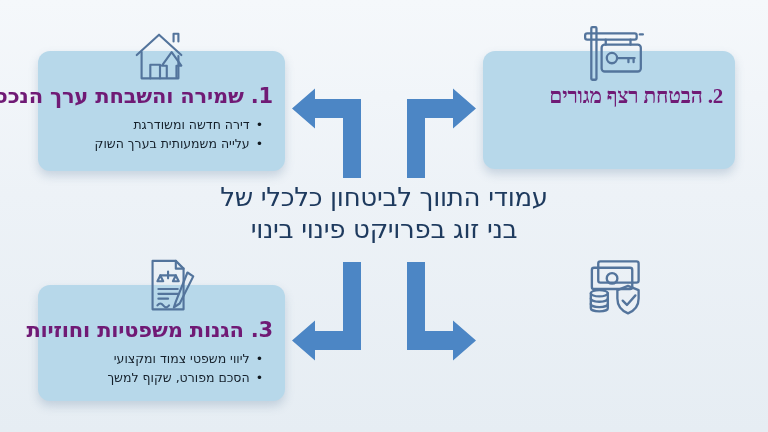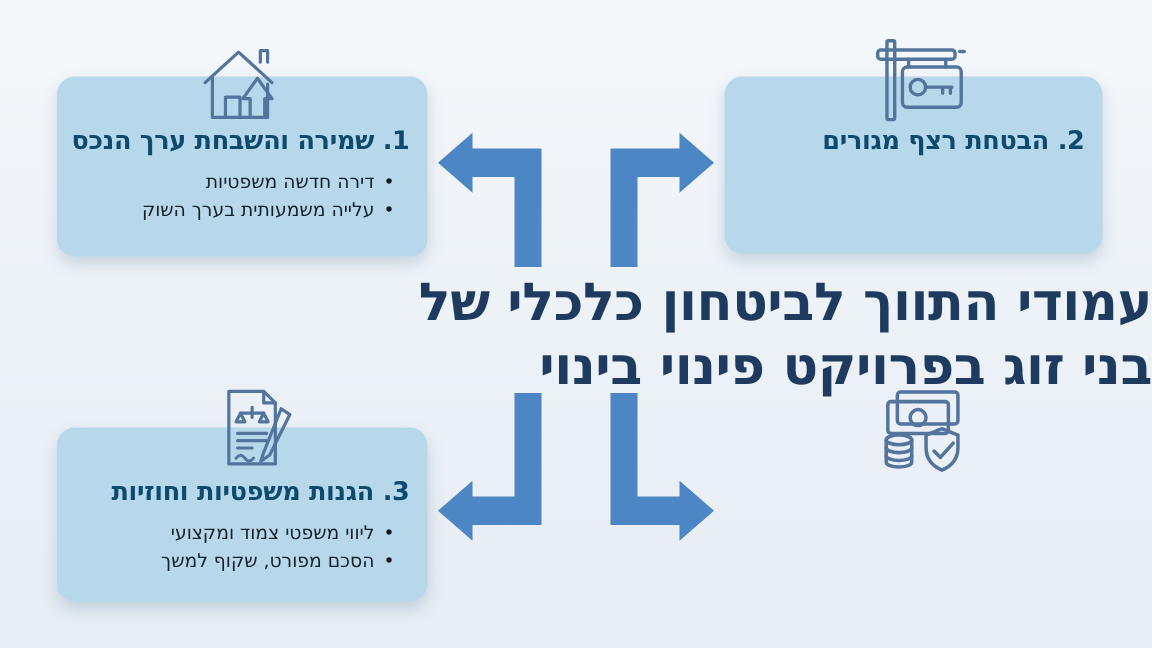--- a/index.html
+++ b/index.html
@@ -10,36 +10,36 @@
   html,body{width:768px;height:432px;overflow:hidden;}
   body{font-family:"DejaVu Sans","Liberation Sans",sans-serif;}
   .canvas{
     position:relative;width:768px;height:432px;
     background:linear-gradient(180deg,var(--bg_top) 0%,#edf2f7 45%,var(--bg_bottom) 100%);
   }
   .arrows{position:absolute;left:0;top:0;z-index:1;pointer-events:none;}
   .arrows polygon{fill:var(--arrow);}
   .main-title{
     position:absolute;left:0;right:0;top:181px;z-index:3;
-    text-align:right;direction:rtl;color:var(--navy);
-    font-size:35px;font-weight:bold;line-height:1.24;letter-spacing:-0.3px;
+    text-align:center;direction:rtl;color:var(--navy);
+    font-size:26px;font-weight:normal;line-height:1.24;letter-spacing:-0.3px;
   }
   .card{
     position:absolute;z-index:2;direction:rtl;text-align:right;
     background:var(--card);border-radius:12px;
     box-shadow:0 5px 10px rgba(110,140,170,.30);
     padding:33px 12px 8px 10px;color:var(--ink);
   }
   .card-1{left:38px;top:51px;width:247px;height:120px;}
-  .card-2{left:483px;top:51px;width:252px;height:118px;}
+  .card-2{left:483px;top:51px;width:252px;height:118px;font-family:Liberation Serif, serif;}
   .card-3{left:38px;top:285px;width:247px;height:116px;}
   .card-4{left:483px;top:287px;width:252px;height:116px;}
   .card h2{
-    font-size:17px;font-weight:bold;letter-spacing:-0.2px;
-    white-space:nowrap;margin-bottom:7px;color:#0c4a6e;
+    font-size:21px;font-weight:bold;letter-spacing:-0.2px;
+    white-space:nowrap;margin-bottom:7px;color:#701a75;
   }
   .bullets{list-style:none;padding-right:10px;white-space:nowrap;}
   .bullet{font-size:12.5px;line-height:1.55;color:var(--ink);}
   .bullet::before{content:"•";margin-left:6px;color:#10181f;}
   .icon{position:absolute;z-index:4;}
   .icon svg *{stroke:var(--icon);fill:none;stroke-width:2.2;stroke-linecap:round;stroke-linejoin:round;}
   .icon-1{left:129px;top:26px;}
   .icon-2{left:581px;top:22px;}
   .icon-3{left:139px;top:257px;}
   .icon-4{left:577px;top:255px;}
@@ -57,21 +57,21 @@
   </svg>
 
   <div class="main-title">
     <div>עמודי התווך לביטחון כלכלי של</div>
     <div>בני זוג בפרויקט פינוי בינוי</div>
   </div>
 
   <section class="card card-1">
     <h2>1. שמירה והשבחת ערך הנכס</h2>
     <ul class="bullets">
-      <li class="bullet">דירה חדשה משפטיות</li>
+      <li class="bullet">דירה חדשה ומשודרגת</li>
       <li class="bullet">עלייה משמעותית בערך השוק</li>
     </ul>
   </section>
 
   <section class="card card-2">
     <h2>2. הבטחת רצף מגורים</h2>
     <ul class="bullets">
     </ul>
   </section>
 

